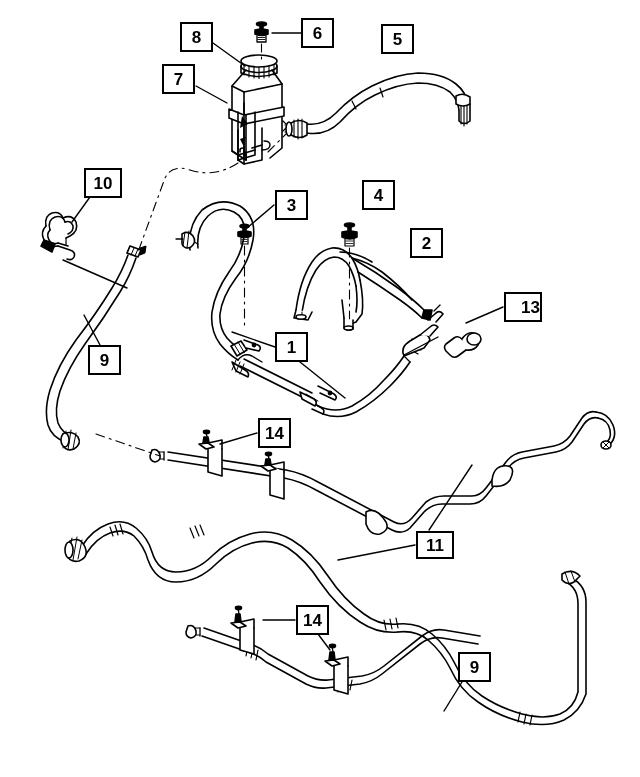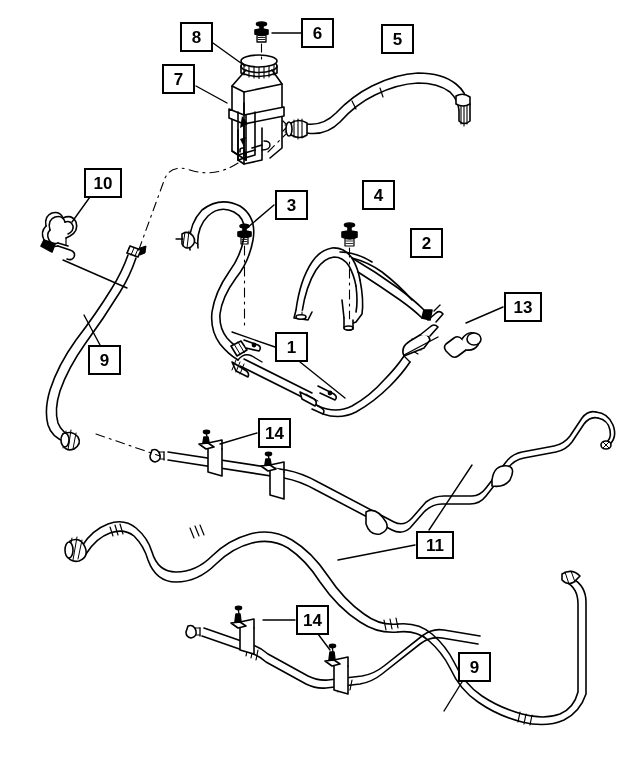--- a/index.html
+++ b/index.html
@@ -354,21 +354,21 @@
       </div>
       <div class="callout" style="left: 84px; top: 160px; width: 38px; height: 30px; margin-top: 8px;">
         <span>10</span>
       </div>
       <div class="callout" style="left: 416px; top: 531px; width: 38px; height: 28px;">
         <span>11</span>
       </div>
       <div class="callout" style="left: 458px; top: 652px; width: 33px; height: 30px;">
         <span>9</span>
       </div>
-      <div class="callout" style="left: 504px; top: 292px; width: 38px; height: 30px;">
+      <div class="callout" style="left: 504px; top: 292px; width: 38px; height: 30px; justify-content: flex-end;">
         <span>13</span>
       </div>
       <div class="callout" style="left: 258px; top: 418px; width: 33px; height: 30px;">
         <span>14</span>
       </div>
       <div class="callout" style="left: 296px; top: 605px; width: 33px; height: 30px;">
         <span>14</span>
       </div>
     </div>
 

